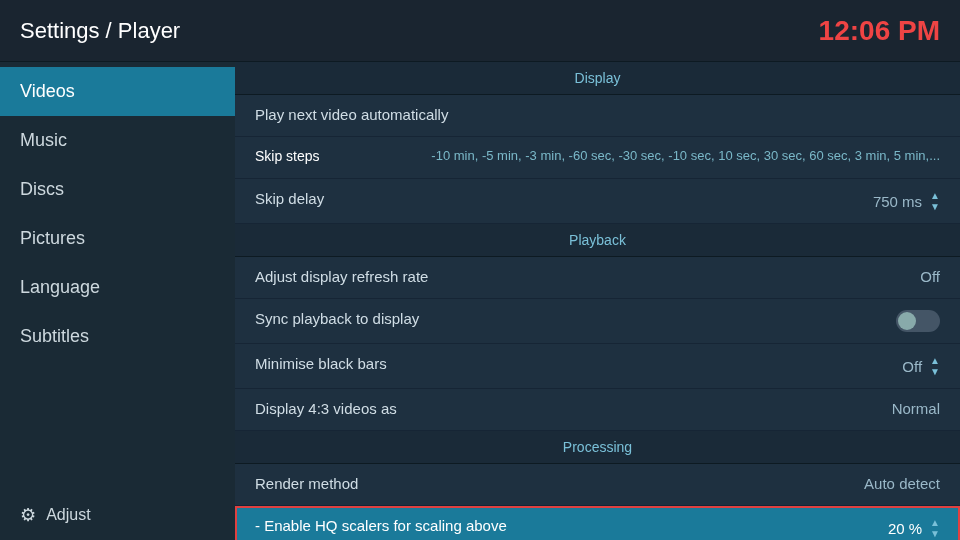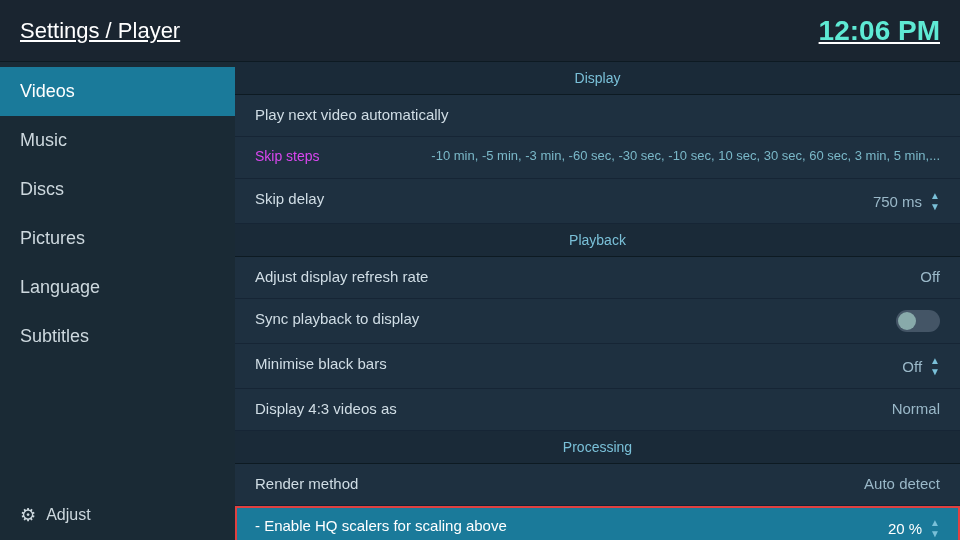--- a/index.html
+++ b/index.html
@@ -14,31 +14,30 @@
 
     
     .header {
       display: flex;
       justify-content: space-between;
       align-items: center;
       background: #1a2530;
       padding: 0 20px;
       height: 62px;
       border-bottom: 1px solid #0d1a22;
-      text-decoration: underline;
     }
     .header-title {
       font-size: 22px;
       font-weight: normal;
       color: #fff;
     }
     .header-time {
       font-size: 28px;
       font-weight: bold;
-      color: #5eead4;
+      color: #ef4444;
     }
 
     
     .layout {
       display: flex;
       height: 478px;
     }
 
     
     .sidebar {
@@ -196,21 +195,21 @@
     <div class="section-header">
       <span>Display</span>
     </div>
 
     <div class="setting-row">
       <span class="setting-label">Play next video automatically</span>
       <span class="setting-value"></span>
     </div>
     <div class="setting-row">
       <span class="setting-label" style="font-size:14px;">
-        <span style="color:#d946ef; margin-right:4px;">Skip steps</span>
+        <span style="color:#ffffff; margin-right:4px;">Skip steps</span>
       </span>
       <span class="setting-value" style="font-size:13px; color:#7ab8c8;">-10 min, -5 min, -3 min, -60 sec, -30 sec, -10 sec, 10 sec, 30 sec, 60 sec, 3 min, 5 min,...</span>
     </div>
     <div class="setting-row">
       <span class="setting-label">Skip delay</span>
       <span class="setting-value">
         <span>750 ms</span>
         <span class="spinner-arrows">
           <span class="spinner-arrow">▲</span>
           <span class="spinner-arrow">▼</span>

